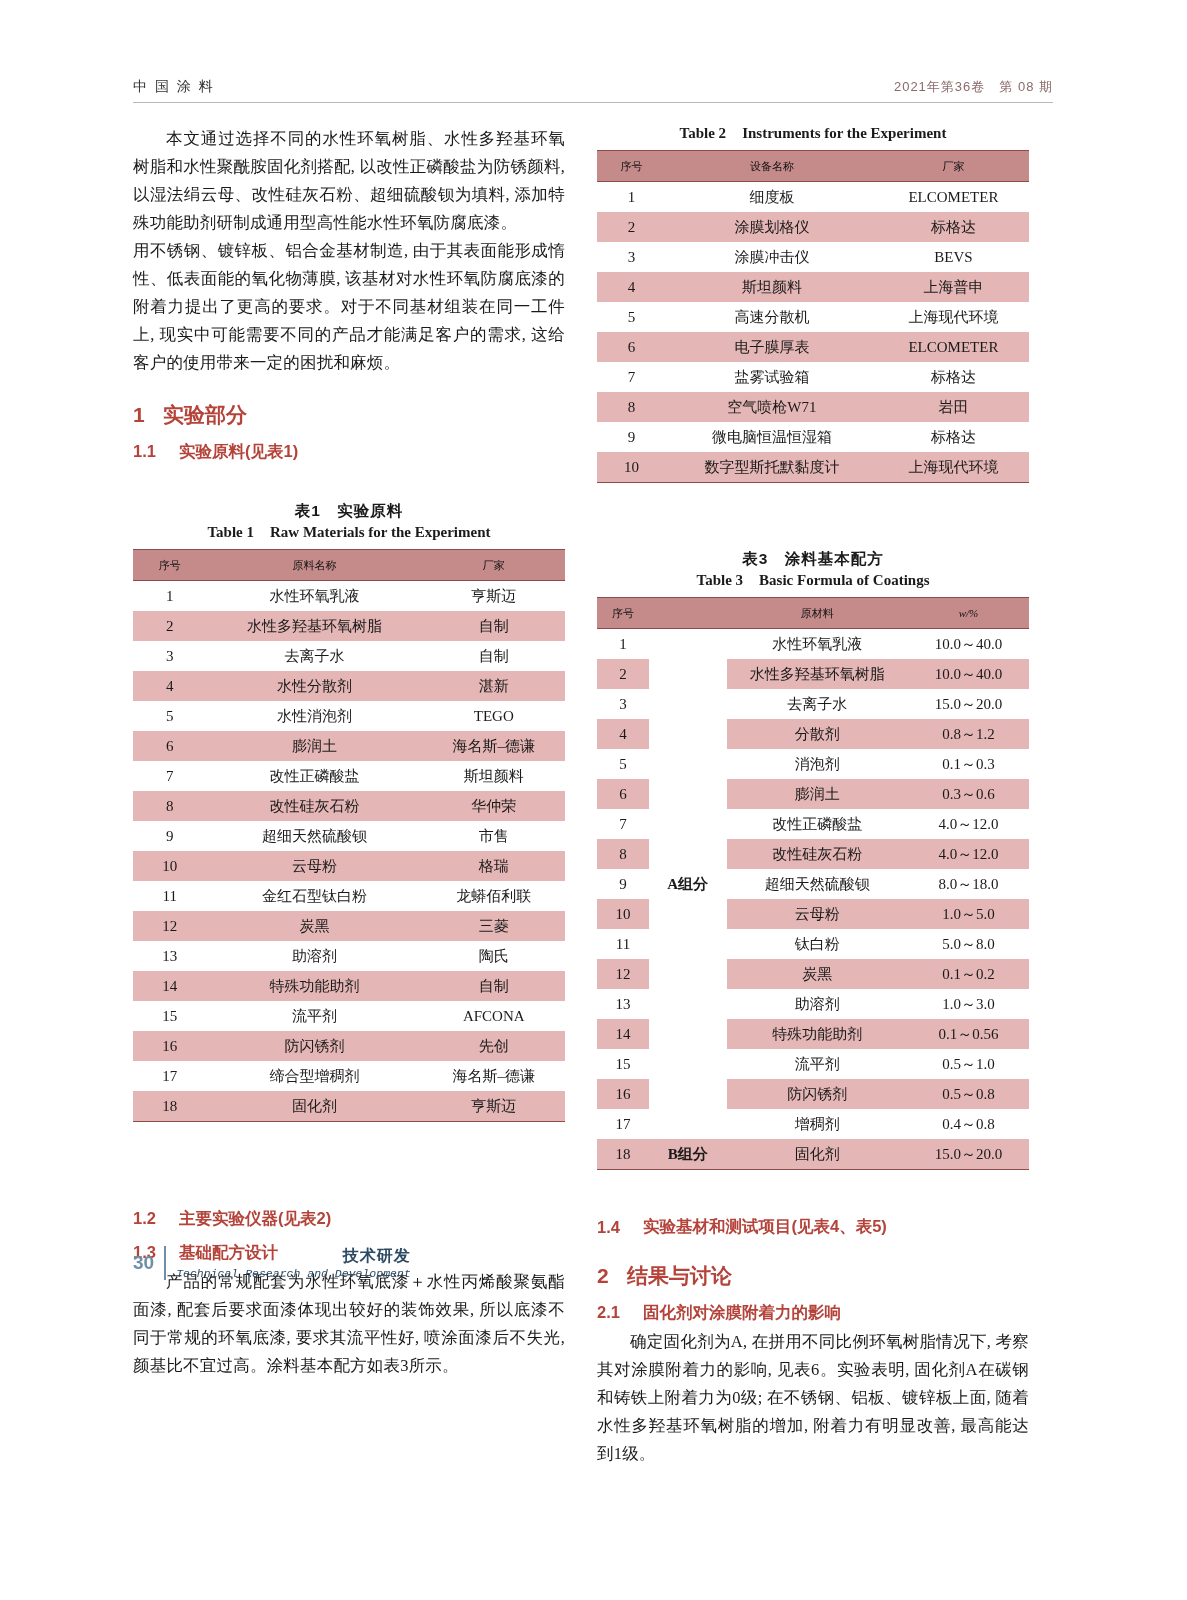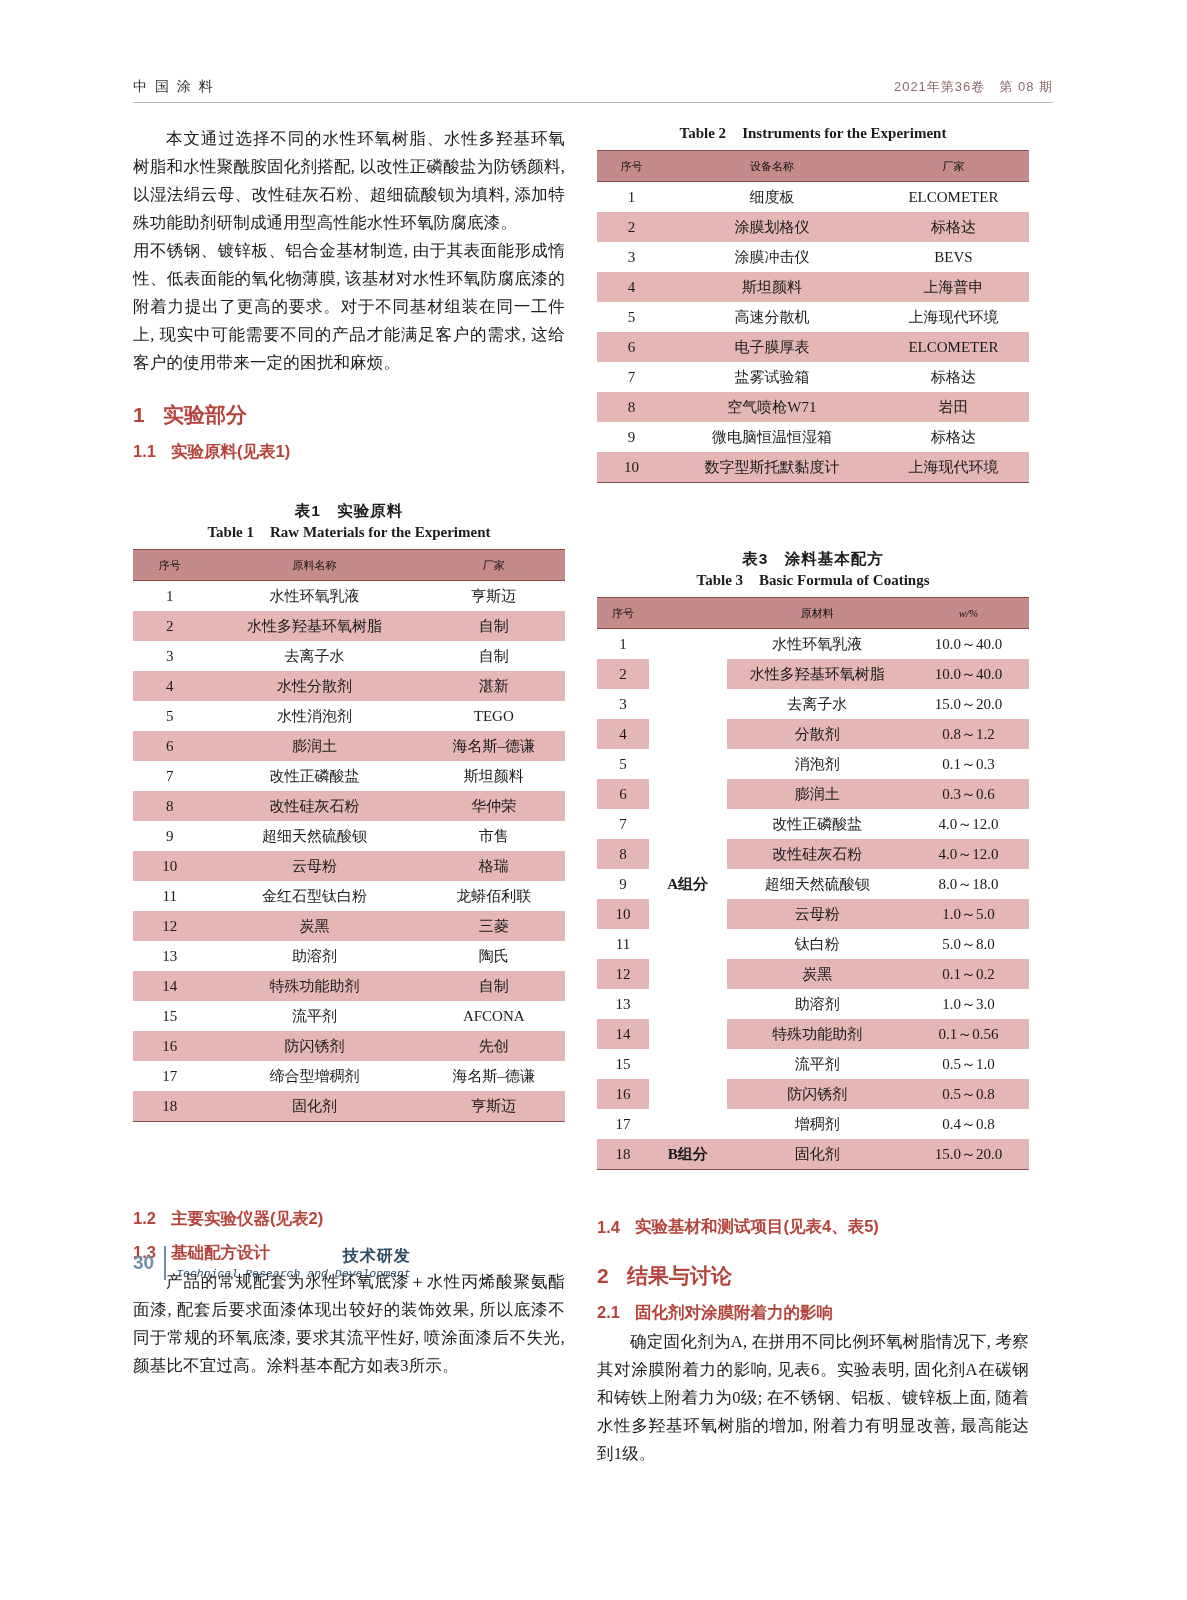--- a/index.html
+++ b/index.html
@@ -35,21 +35,21 @@
 
   
   .h1{
     color:#b4433a;font-family:"Liberation Sans",sans-serif;
     font-weight:bold;font-size:21px;margin-top:24px;margin-bottom:4px;
     display:flex;gap:14px;align-items:baseline;
   }
   .h2{
     color:#b4433a;font-family:"Liberation Sans",sans-serif;
     font-weight:bold;font-size:16.5px;margin-top:12px;margin-bottom:4px;
-    display:flex;gap:8px;align-items:baseline;
+    display:flex;gap:16px;align-items:baseline;
   }
   .h1 .num{min-width:16px;}
   .h2 .num{min-width:30px;}
 
   
   .tbl-wrap{margin-top:8px;}
   .tbl-title{
     text-align:center;font-size:15.5px;font-weight:bold;
     font-family:"Liberation Sans",sans-serif;letter-spacing:1px;margin-bottom:2px;
   }

